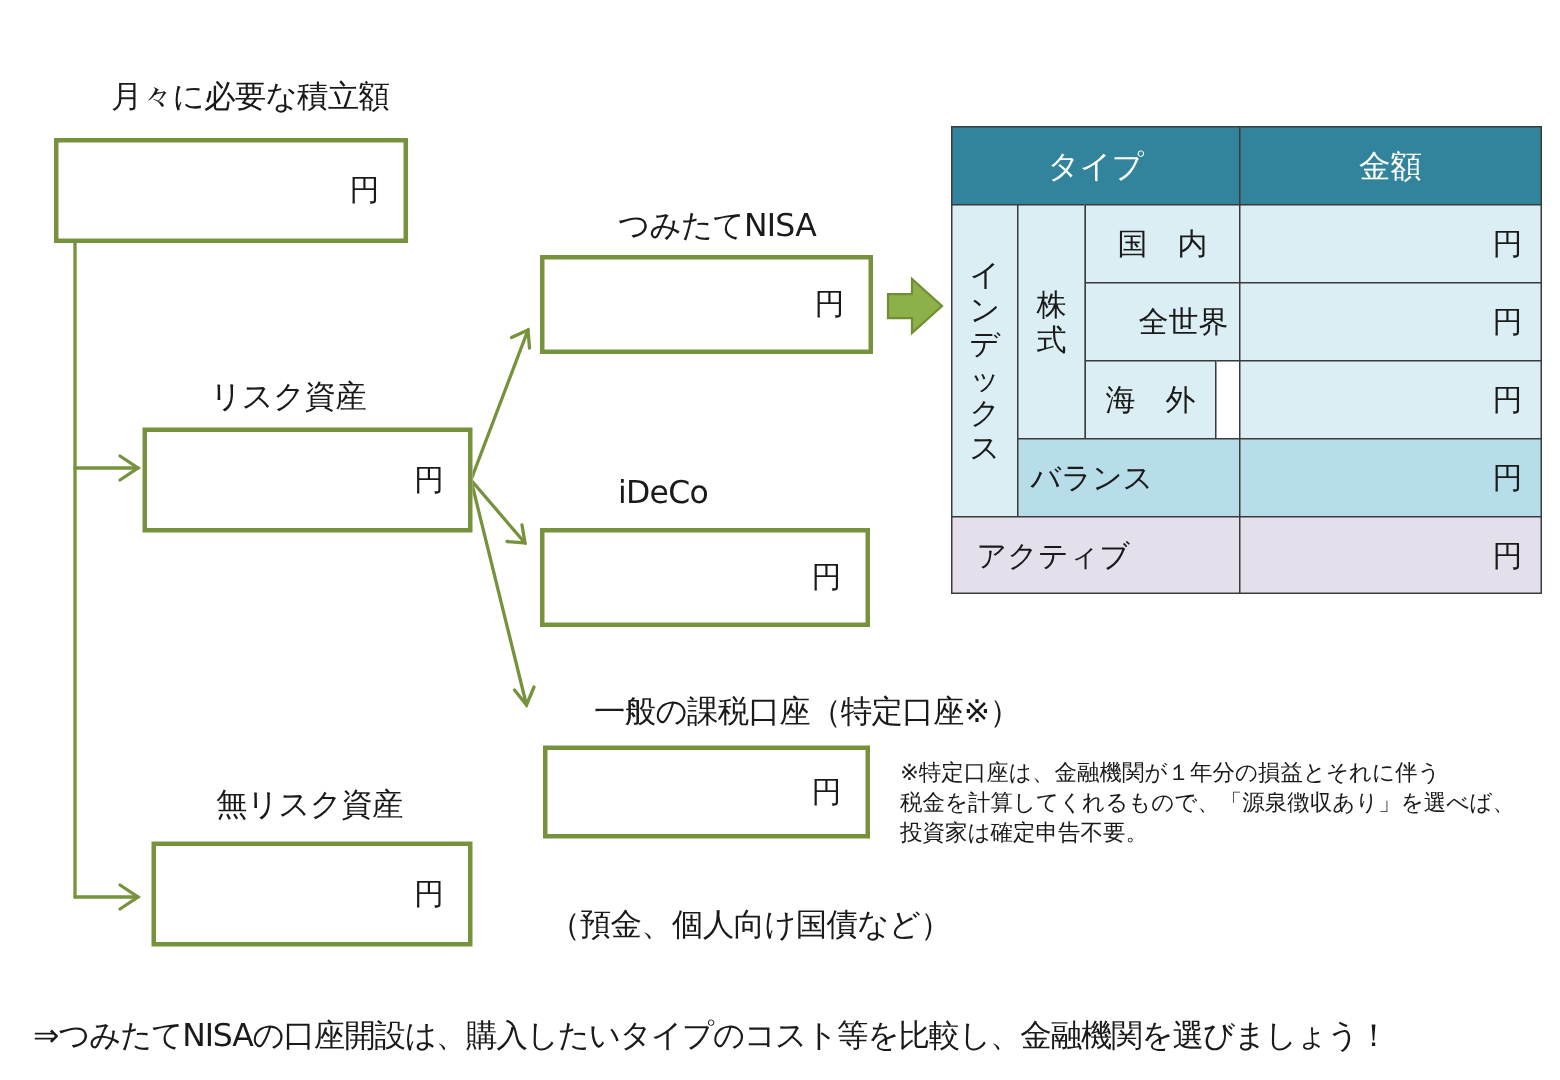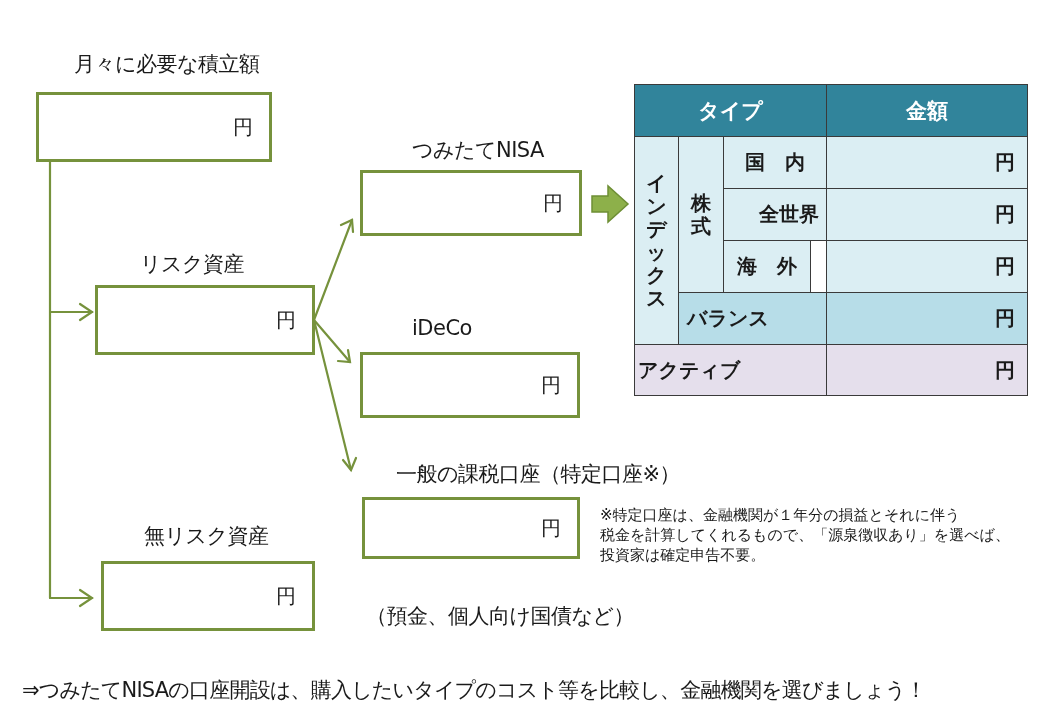--- a/index.html
+++ b/index.html
@@ -16,21 +16,21 @@
     }
     .box .yen {
       position: absolute; right: 16px; top: 50%; transform: translateY(-50%);
       font-size: 20px;
     }
     svg.connectors { position: absolute; left: 0; top: 0; }
     
     .tbl { position: absolute; left: 634px; top: 84px; width: 394px; height: 312px; }
     .cell {
       position: absolute; box-sizing: border-box; border: 1px solid #3a3a3a;
-      font-size: 20px; display: flex; align-items: center; font-weight: bold;
+      font-size: 20px; display: flex; align-items: center;
     }
     .hdr { background: #31849b; color: #ffffff; justify-content: center; font-size: 21px; }
     .light { background: #dbeef3; }
     .mid { background: #b7dde8; text-align: right; }
     .purple { background: #e5dfec; }
     .amt { justify-content: flex-end; padding-right: 12px; }
     .vert { flex-direction: column; justify-content: center; line-height: 1.15; }
     .note { font-size: 15px; line-height: 20px; white-space: nowrap; }
     .footer { font-size: 21px; white-space: nowrap; letter-spacing: -0.8px; }
   </style>
@@ -118,17 +118,17 @@
 
   <div class="cell light" style="left:89px; top:104px; width:104px; height:53px; justify-content:center;padding-left:28px;">全世界</div>
   <div class="cell light amt" style="left:192px; top:104px; width:202px; height:53px;">円</div>
 
   <div class="cell light" style="left:89px; top:156px; width:88px; height:53px; justify-content:center;">海　外</div>
   <div class="cell light amt" style="left:192px; top:156px; width:202px; height:53px;">円</div>
 
   <div class="cell mid" style="left:44px; top:208px; width:149px; height:53px; padding-left:8px;">バランス</div>
   <div class="cell mid amt" style="left:192px; top:208px; width:202px; height:53px;">円</div>
 
-  <div class="cell purple" style="left:0; top:260px; width:193px; height:52px; padding-left:3px;">アクティブ</div>
+  <div class="cell purple" style="left:0; top:260px; width:193px; height:52px; padding-left:16px;">アクティブ</div>
   <div class="cell purple amt" style="left:192px; top:260px; width:202px; height:52px;">円</div>
 </div>
 
 <div class="abs footer" style="left:22px; top:676px;">⇒つみたてNISAの口座開設は、購入したいタイプのコスト等を比較し、金融機関を選びましょう！</div>
 
 </body></html>

